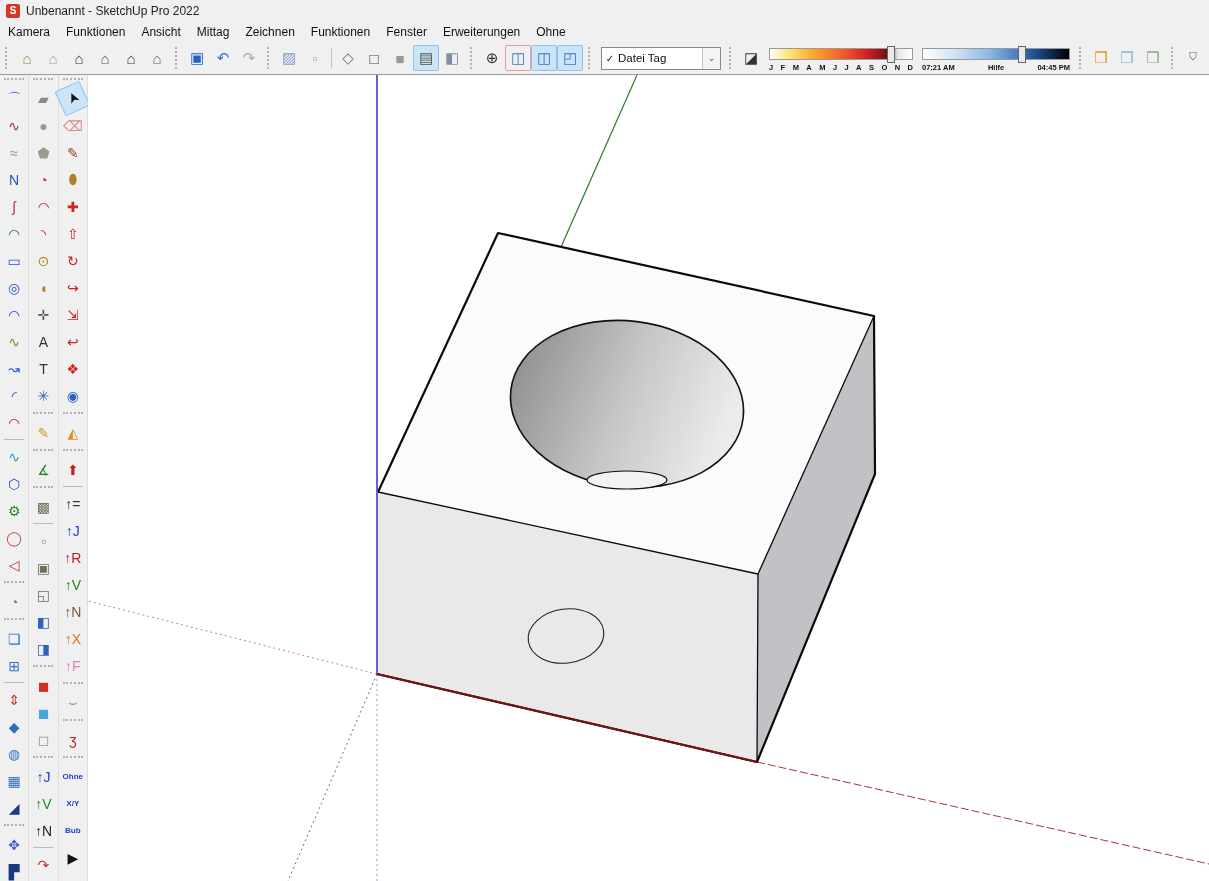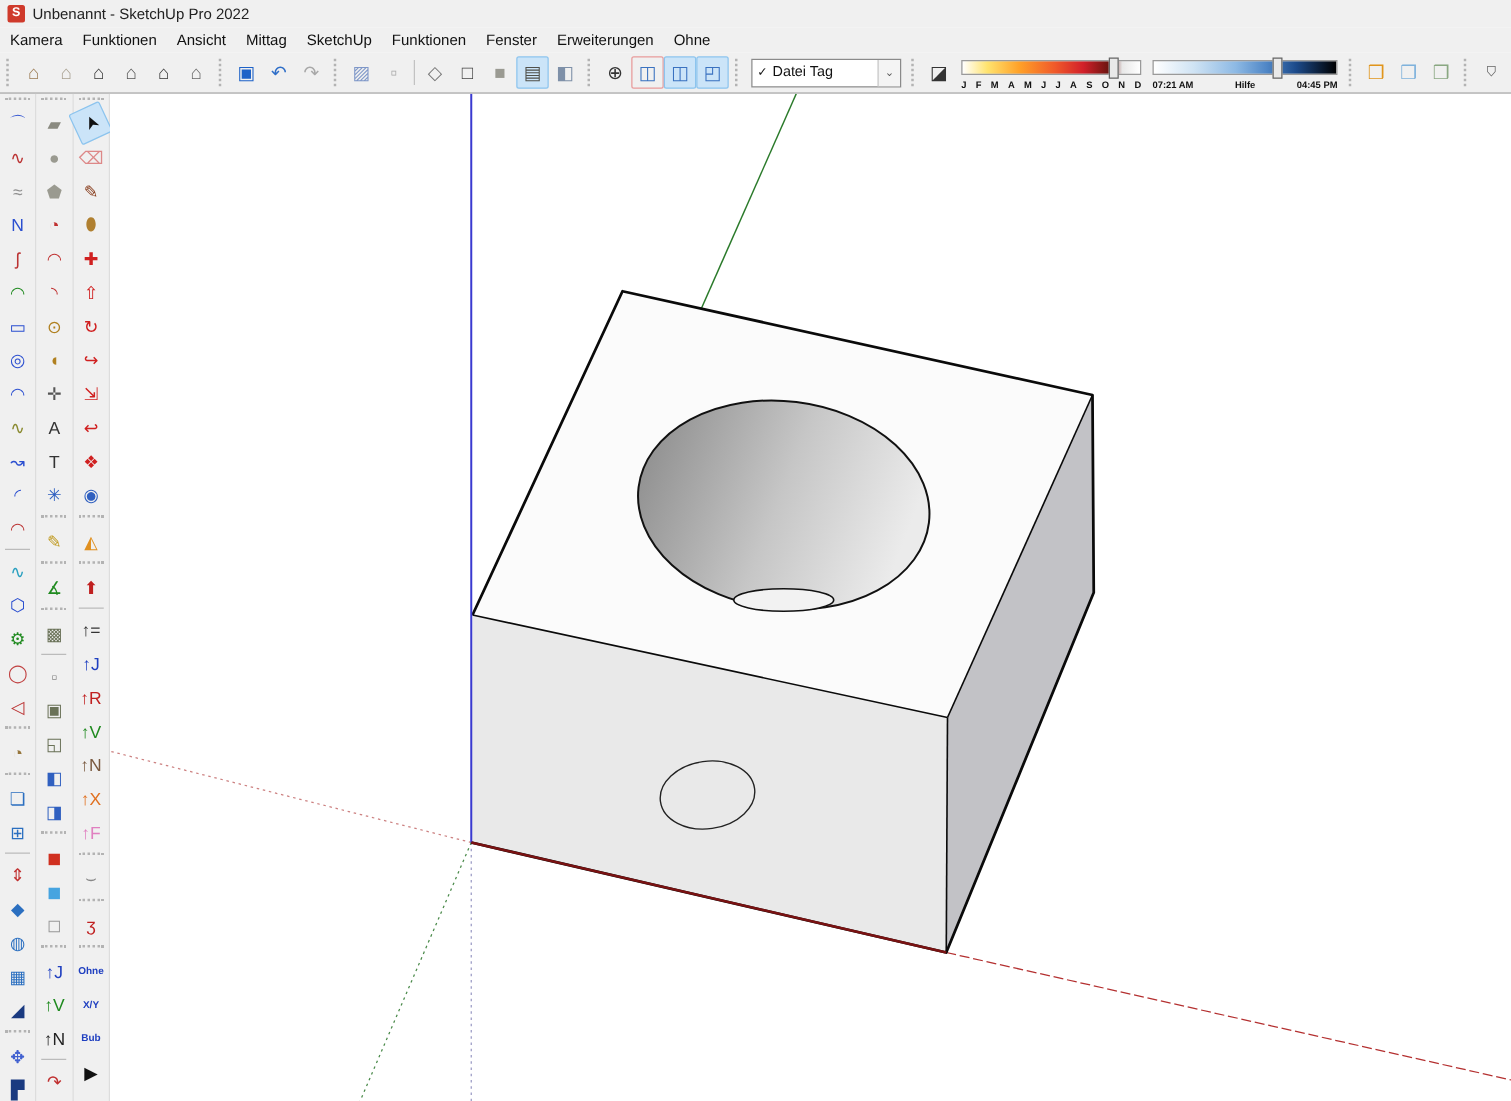--- a/index.html
+++ b/index.html
@@ -54,21 +54,21 @@
 <div id="titlebar">
   <div id="appicon">S</div>
   <span>Unbenannt - SketchUp Pro 2022</span>
 </div>
 
 <div id="menubar">
     <span class="menu-item">Kamera</span>
     <span class="menu-item">Funktionen</span>
     <span class="menu-item">Ansicht</span>
     <span class="menu-item">Mittag</span>
-    <span class="menu-item">SketchUp</span>
+    <span class="menu-item">Zeichnen</span>
     <span class="menu-item">Funktionen</span>
     <span class="menu-item">Fenster</span>
     <span class="menu-item">Erweiterungen</span>
     <span class="menu-item">Ohne</span>
   </div>
 
 <div id="toolbar">
   <span style="display:flex;align-items:center">
       <span class="vh"></span>
       <span class="tbtn" style="color: rgb(154, 122, 82);">⌂</span>

